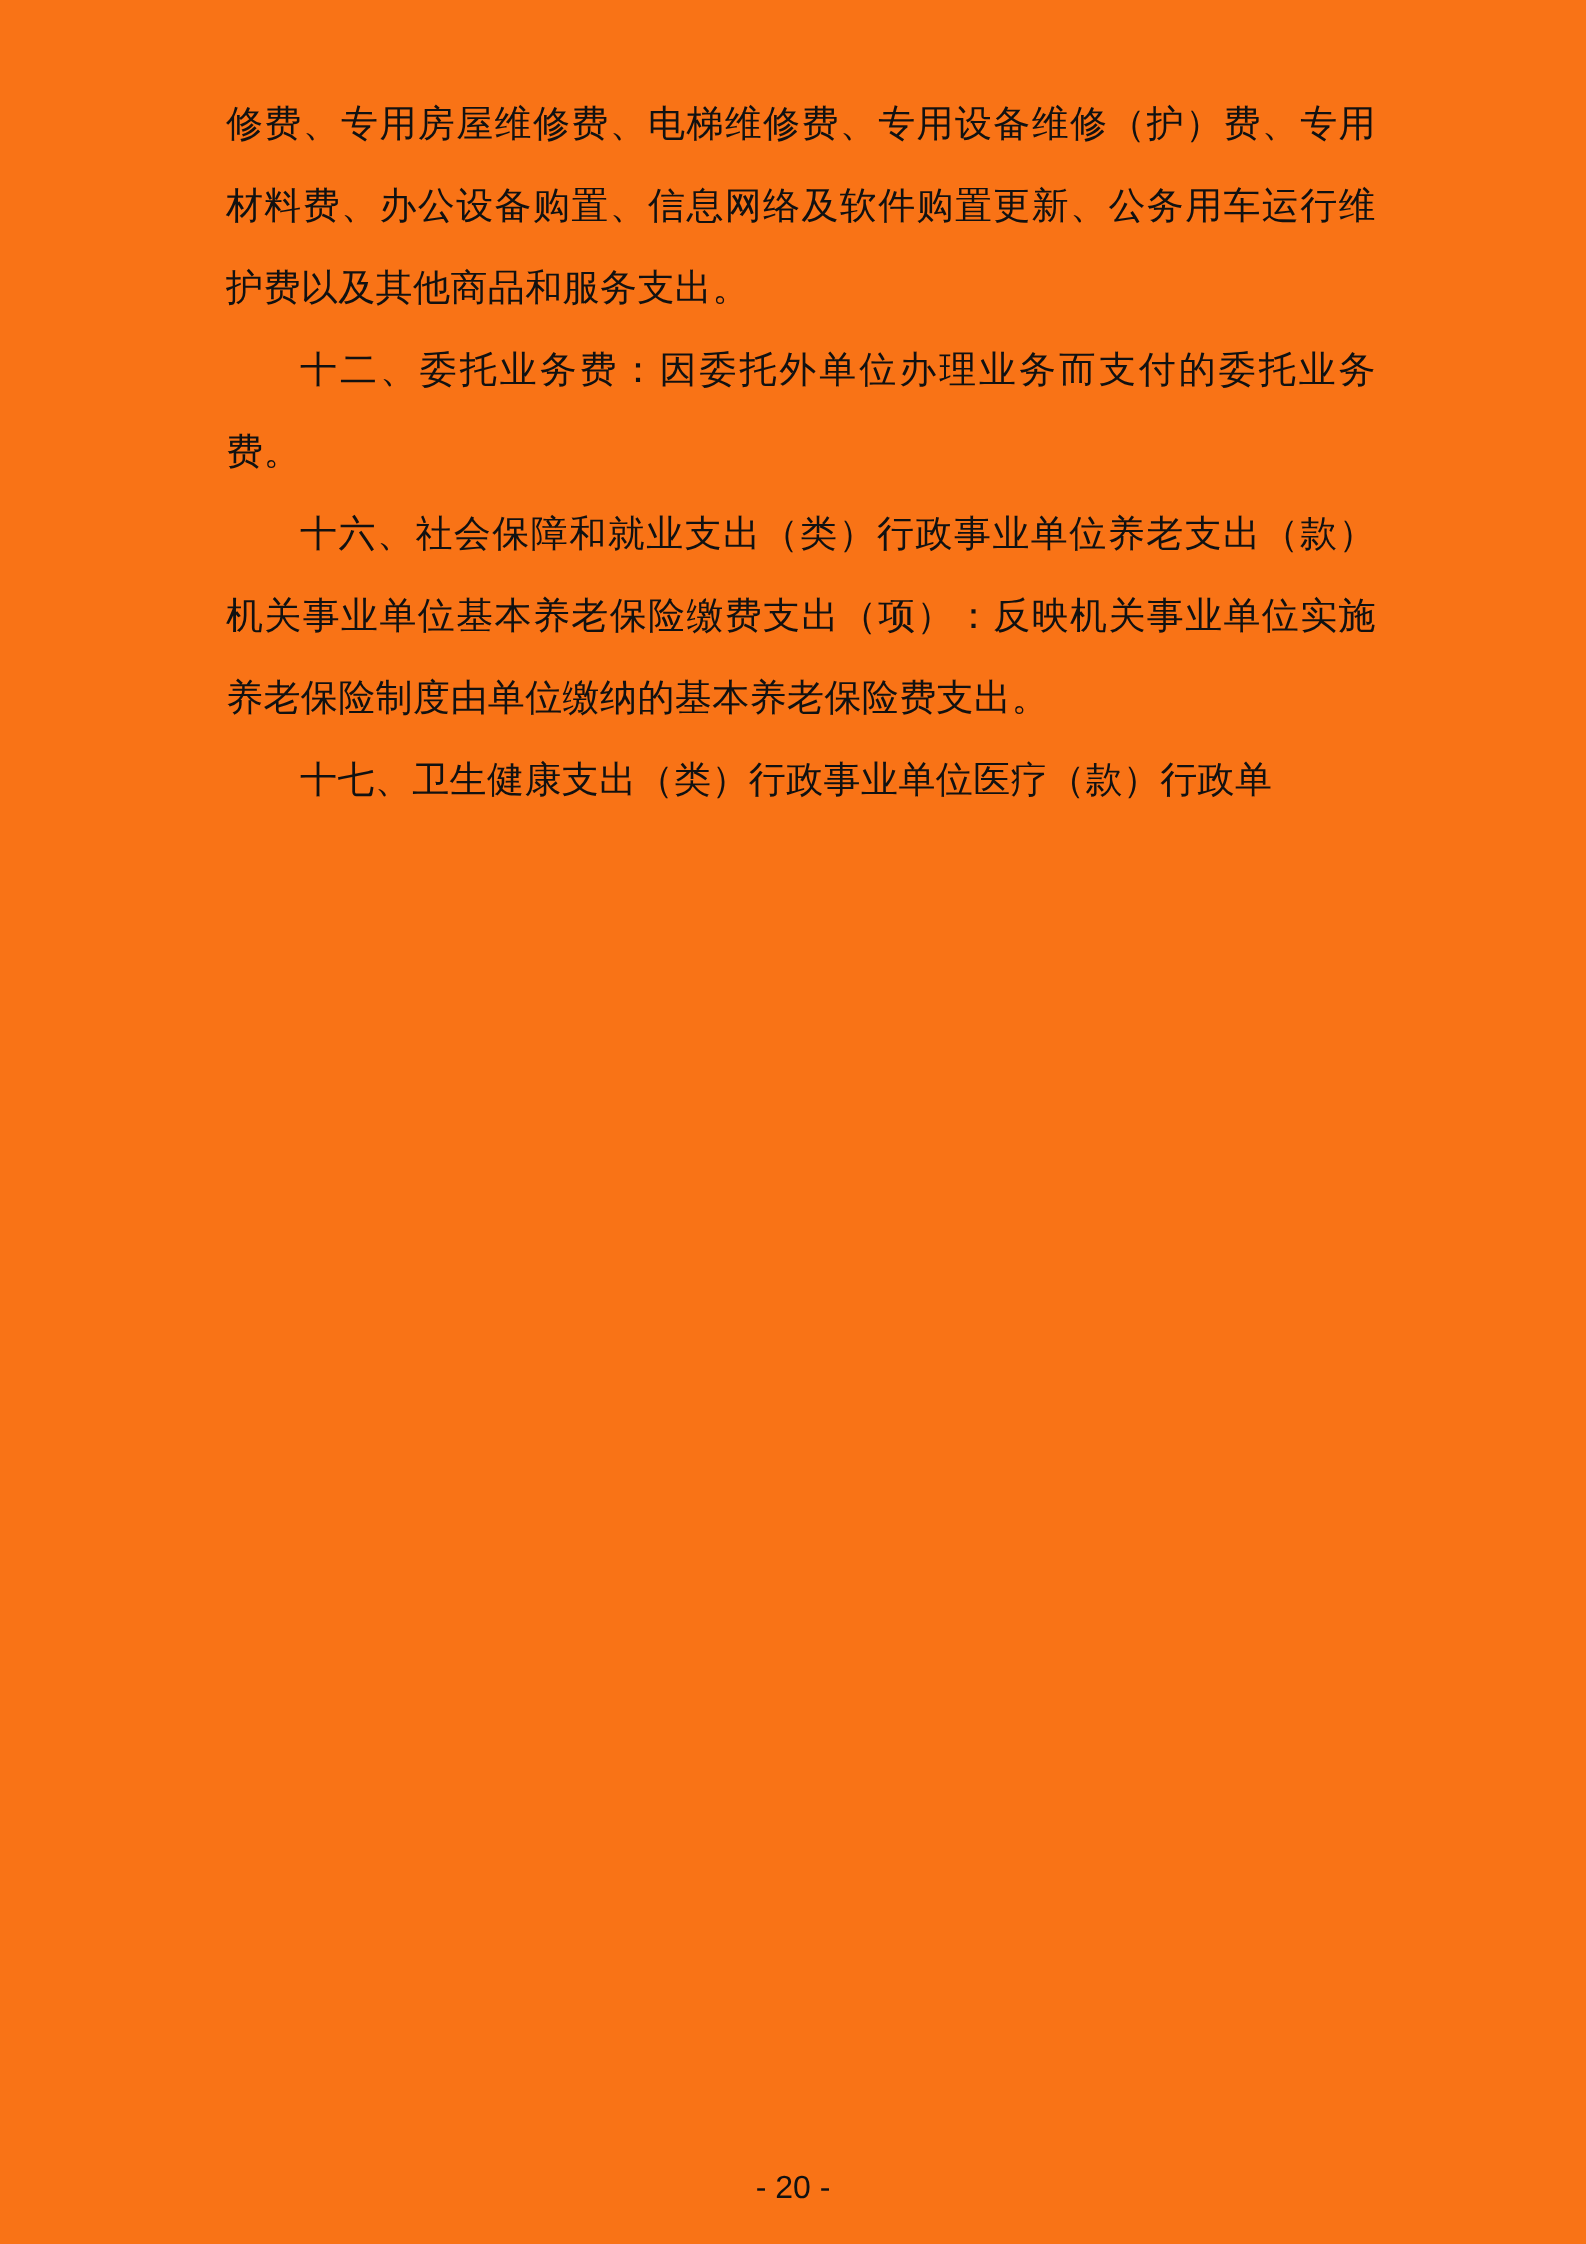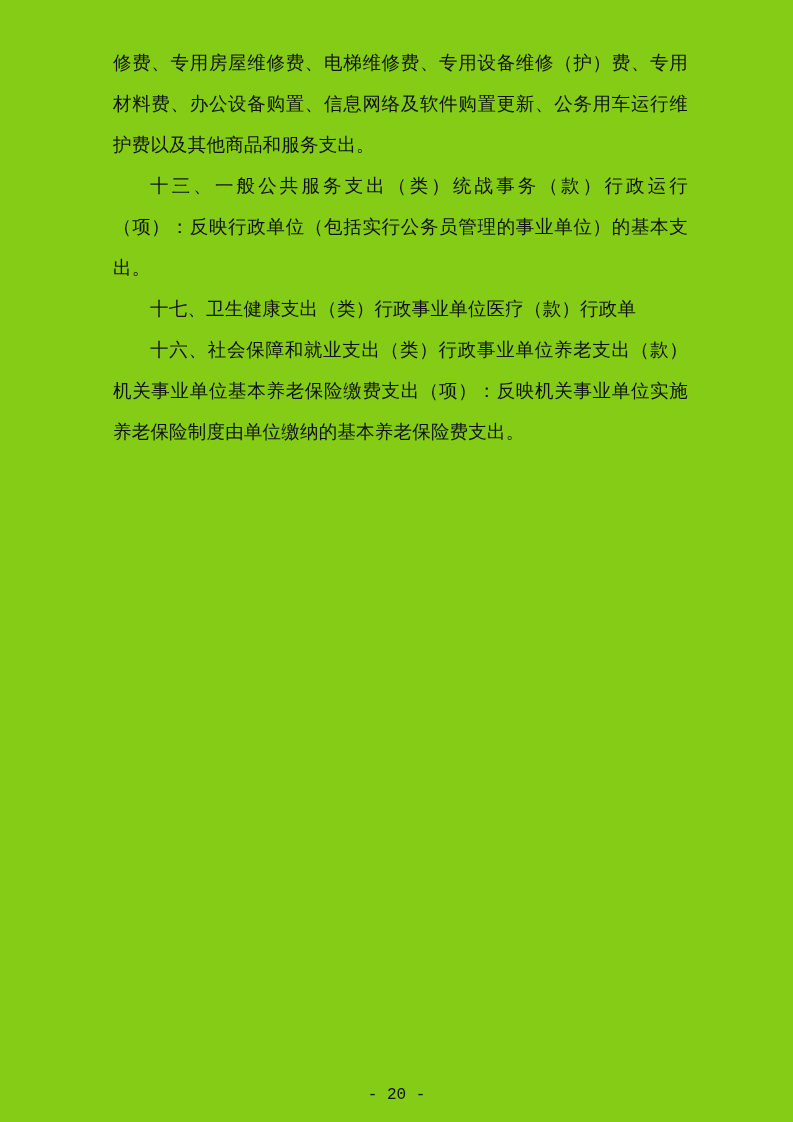--- a/index.html
+++ b/index.html
@@ -4,21 +4,21 @@
 <style>
   html, body {
     margin: 0;
     padding: 0;
     background: #ffffff;
   }
   .page {
     position: relative;
     width: 793px;
     height: 1122px;
-    background: #84cc16;
+    background: #f97316;
     box-sizing: border-box;
     overflow: hidden;
     font-family: "DejaVu Serif", "Liberation Serif", serif;
   }
   .body-area {
     position: absolute;
     left: 113px;
     top: 42px;
     width: 575px;
   }
@@ -36,27 +36,27 @@
     text-indent: 0;
   }
   .footer {
     position: absolute;
     left: 0;
     top: 1086px;
     width: 793px;
     text-align: center;
     font-size: 16px;
     color: #111111;
-    font-family: Liberation Mono, monospace;
+    font-family: Liberation Sans, sans-serif;
   }
 </style>
 </head>
 <body>
 
 <div class="page">
   <div class="body-area">
     <p class="para noindent">修费、专用房屋维修费、电梯维修费、专用设备维修（护）费、专用材料费、办公设备购置、信息网络及软件购置更新、公务用车运行维护费以及其他商品和服务支出。</p>
-    <p class="para">十三、一般公共服务支出（类）统战事务（款）行政运行（项）：反映行政单位（包括实行公务员管理的事业单位）的基本支出。</p>
+    <p class="para">十二、委托业务费：因委托外单位办理业务而支付的委托业务费。</p>
+    <p class="para">十六、社会保障和就业支出（类）行政事业单位养老支出（款）机关事业单位基本养老保险缴费支出（项）：反映机关事业单位实施养老保险制度由单位缴纳的基本养老保险费支出。</p>
     <p class="para">十七、卫生健康支出（类）行政事业单位医疗（款）行政单</p>
-    <p class="para">十六、社会保障和就业支出（类）行政事业单位养老支出（款）机关事业单位基本养老保险缴费支出（项）：反映机关事业单位实施养老保险制度由单位缴纳的基本养老保险费支出。</p>
   </div>
   <div class="footer">- 20 -</div>
 </div>
 
 </body></html>

